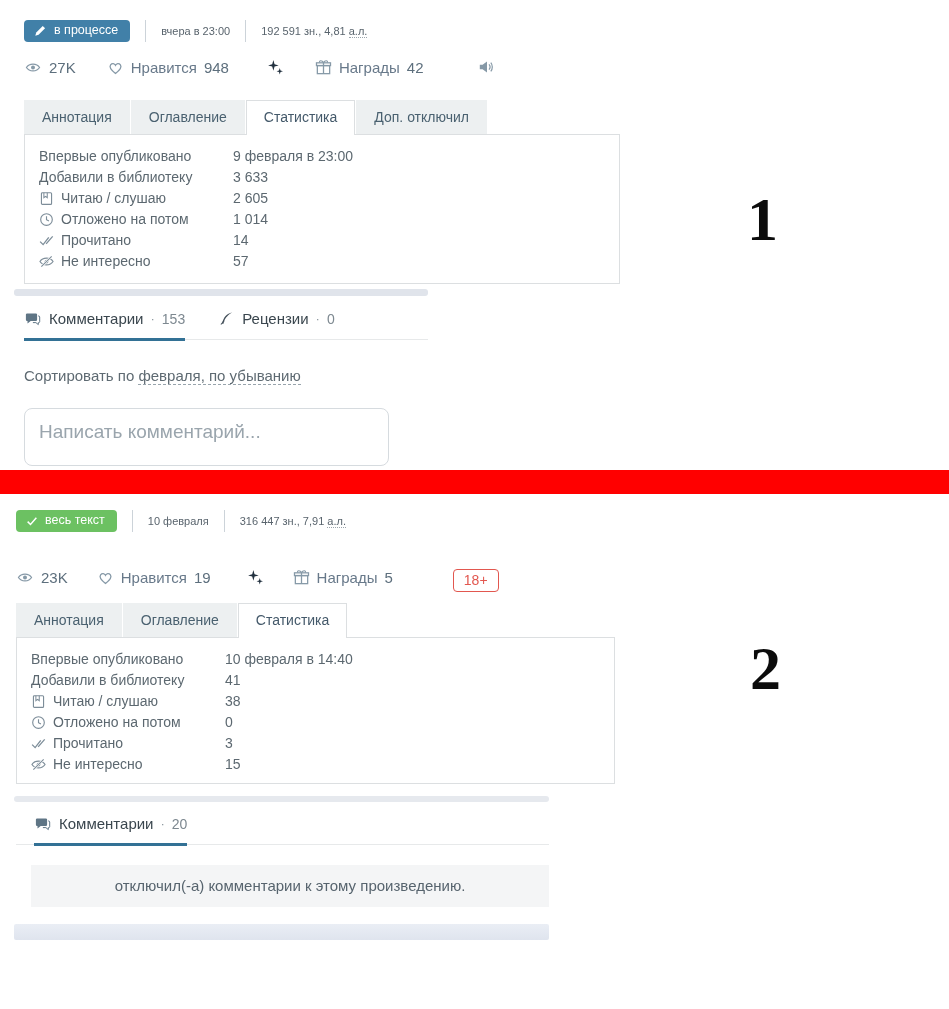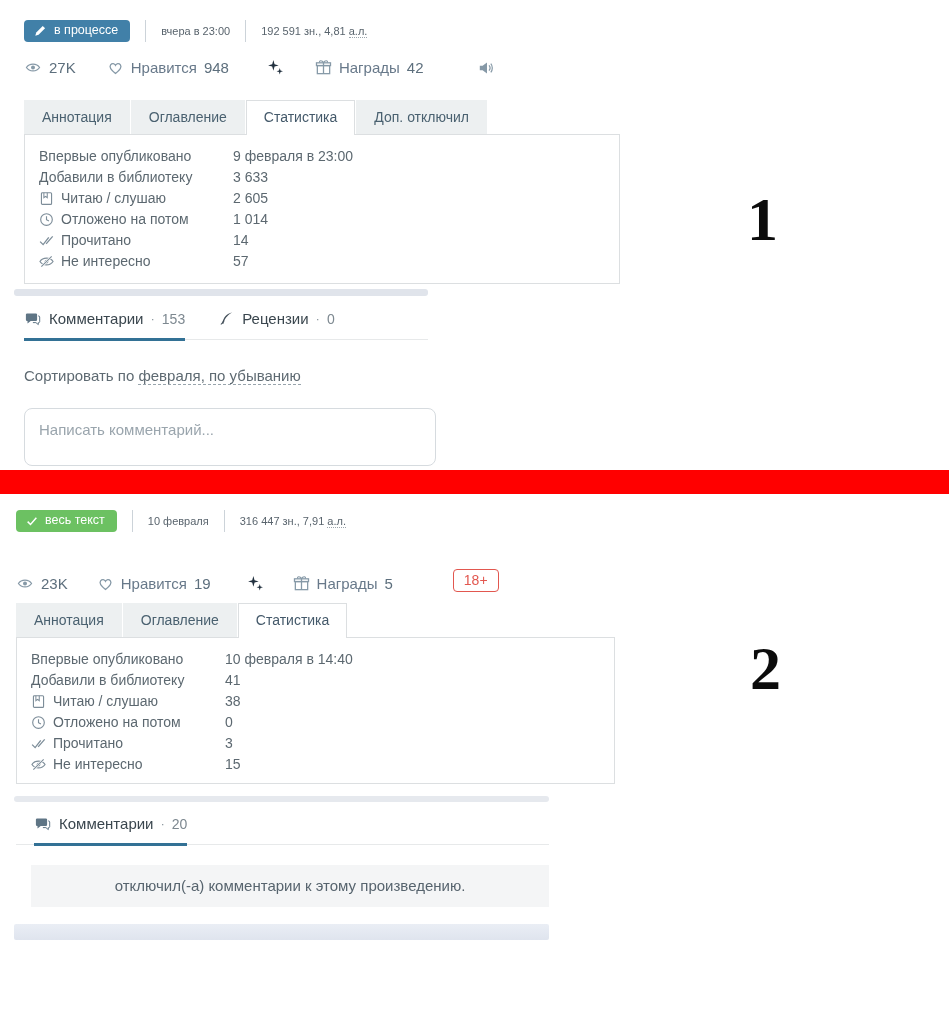--- a/index.html
+++ b/index.html
@@ -9,21 +9,21 @@
   
   .metarow { display:flex; align-items:center; }
   .vsep { width:1px; height:22px; background:#ccd3d9; margin:0 15px; flex:0 0 auto; }
   .badge { display:inline-flex; align-items:center; gap:7px; color:#fff; font-size:12.5px;
            padding:4px 12px 5px 10px; border-radius:4px; line-height:1; }
   .badge-blue  { background:#4180a8; }
   .badge-green { background:#6cc162; }
   .meta-text { color:#59646d; font-size:11px; }
   .dotted-u { border-bottom:1px dotted #9aa4ab; }
 
-  .engage { display:flex; align-items:flex-end; color:#68798a; font-size:15px; }
+  .engage { display:flex; align-items:flex-start; color:#68798a; font-size:15px; }
   .engage .grp { display:flex; align-items:center; gap:7px; }
   .engage .cnt { color:#5d6f7d; }
   .icon { display:inline-block; vertical-align:middle; }
   .i-gray  { color:#8699a7; }
   .i-dark  { color:#22313f; }
 
   
   .tabs { display:flex; position:relative; z-index:2; }
   .tab { font-size:14px; color:#4a6170; background:#edf0f1; padding:8px 17px 9px;
          margin-right:1px; border:1px solid transparent; border-bottom:none; cursor:default; }
@@ -41,23 +41,23 @@
   .ctab { display:flex; align-items:center; gap:8px; padding-bottom:11px; margin-bottom:-2px;
           border-bottom:3px solid transparent; font-size:15px; color:#3a464e; cursor:pointer; }
   .ctab.active { border-bottom-color:#337195; }
   .ctab .cicon { color:#5f7585; }
   .ctab .dot { color:#8d979e; font-size:13px; margin:0 -1px; }
   .ctab .ccount { color:#7d8890; font-size:14px; }
 
   .sortrow { font-size:15px; color:#5e6a72; }
   .sortlink { border-bottom:1px dashed #98a4ac; cursor:pointer; }
 
-  textarea.cinput { display:block; width:412px; height:58px; resize:none; outline:none;
+  textarea.cinput { display:block; width:365px; height:58px; resize:none; outline:none;
     border:1px solid #d6dbdf; border-radius:8px; padding:12px 14px; font-family:"Liberation Sans",sans-serif;
-    font-size:15px; color:#6a747c; background:#fff; }
+    font-size:19px; color:#6a747c; background:#fff; }
   textarea.cinput::placeholder { color:#9aa5ad; }
 
   .red-divider { width:949px; height:24px; background:#ff0000; }
 
   .age-badge { border:1px solid #e2574f; color:#e2574f; font-size:14px; border-radius:4px;
                padding:3px 10px 4px; line-height:1; }
 
   .disabled-box { background:#f4f5f6; color:#57646e; font-size:15px; text-align:center;
                   padding:12px 0 13px; }
 

